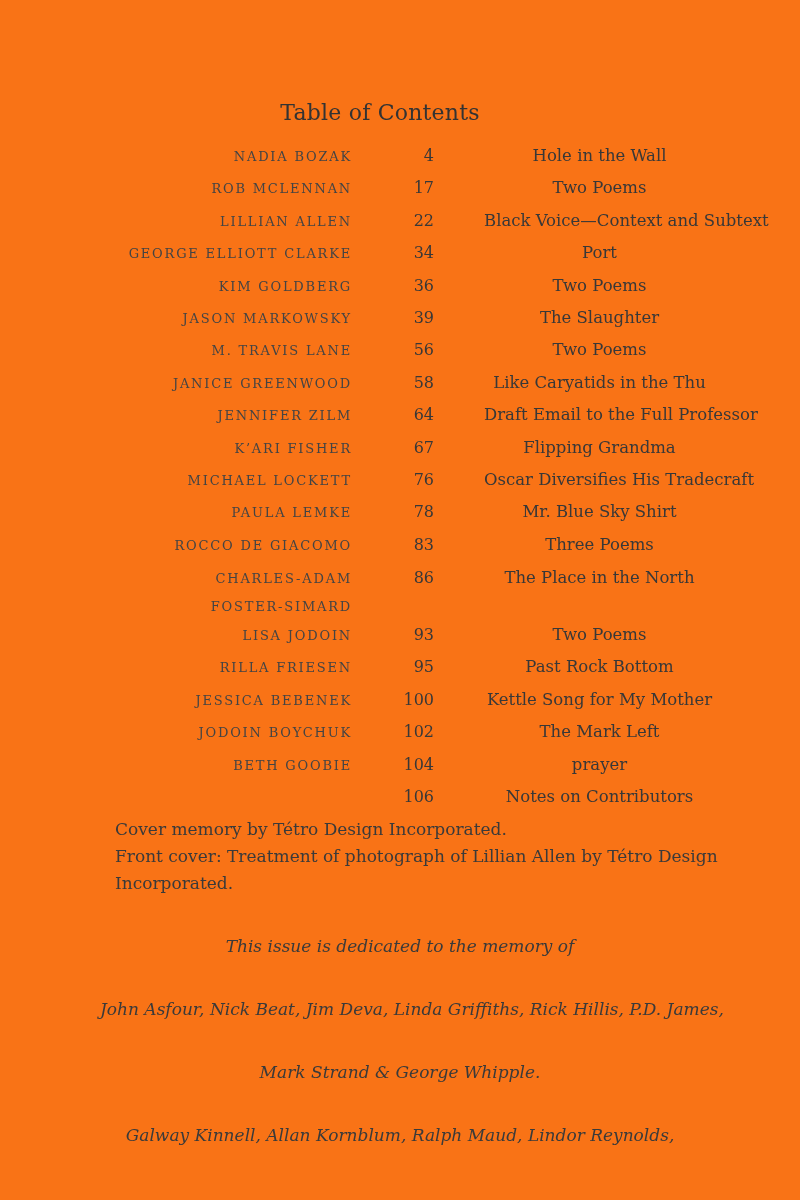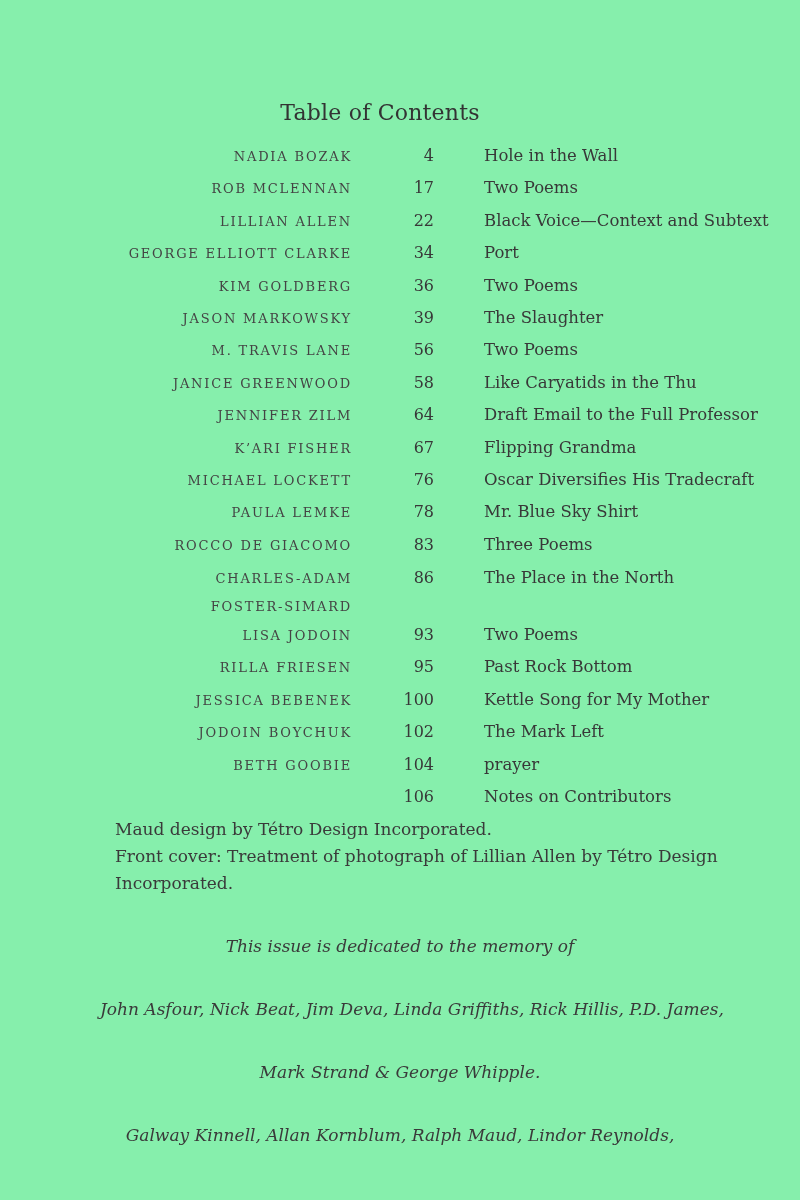--- a/index.html
+++ b/index.html
@@ -5,21 +5,21 @@
   html, body {
     margin: 0;
     padding: 0;
     background: #e8e8e8;
   }
   .page {
     position: relative;
     width: 800px;
     height: 1200px;
     margin: 0 auto;
-    background: #86efac;
+    background: #f97316;
     color: #383838;
     font-family: "DejaVu Serif", "Liberation Serif", serif;
     box-sizing: border-box;
     padding-top: 99px;
     overflow: hidden;
   }
   .title {
     width: 530px;
     margin: 0 0 14px 115px;
     text-align: center;
@@ -51,20 +51,21 @@
   .row .pnum {
     text-align: right;
     font-size: 16px;
     line-height: 32.4px;
   }
   .row .work {
     padding-left: 18px;
     font-size: 16.5px;
     line-height: 32.4px;
     white-space: nowrap;
+    text-align: center;
   }
   .row.double {
     height: 58px;
   }
   .row.double .author { line-height: 28px; padding-top: 3px; }
   .row.double .pnum   { line-height: 28px; padding-top: 3px; }
   .row.double .work   { line-height: 28px; padding-top: 3px; }
   .credits {
     margin: 3px 0 0 115px;
     font-size: 17px;
@@ -207,21 +208,21 @@
     </div>
 
     <div class="row">
       <div class="author"></div>
       <div class="pnum">106</div>
       <div class="work">Notes on Contributors</div>
     </div>
   </div>
 
   <div class="credits" id="credits-block">
-      <div class="credit-line">Maud design by Tétro Design Incorporated.</div>
+      <div class="credit-line">Cover memory by Tétro Design Incorporated.</div>
       <div class="credit-line">Front cover: Treatment of photograph of Lillian Allen by Tétro Design</div>
       <div class="credit-line">Incorporated.</div>
     </div>
 
   <div class="dedication" id="dedication-block">
       <div class="dedication-line">This issue is dedicated to the memory of</div>
       <div class="dedication-line">John Asfour, Nick Beat, Jim Deva, Linda Griffiths, Rick Hillis, P.D. James,</div>
       <div class="dedication-line">Mark Strand &amp; George Whipple.</div>
       <div class="dedication-line">Galway Kinnell, Allan Kornblum, Ralph Maud, Lindor Reynolds,</div>
     </div>

